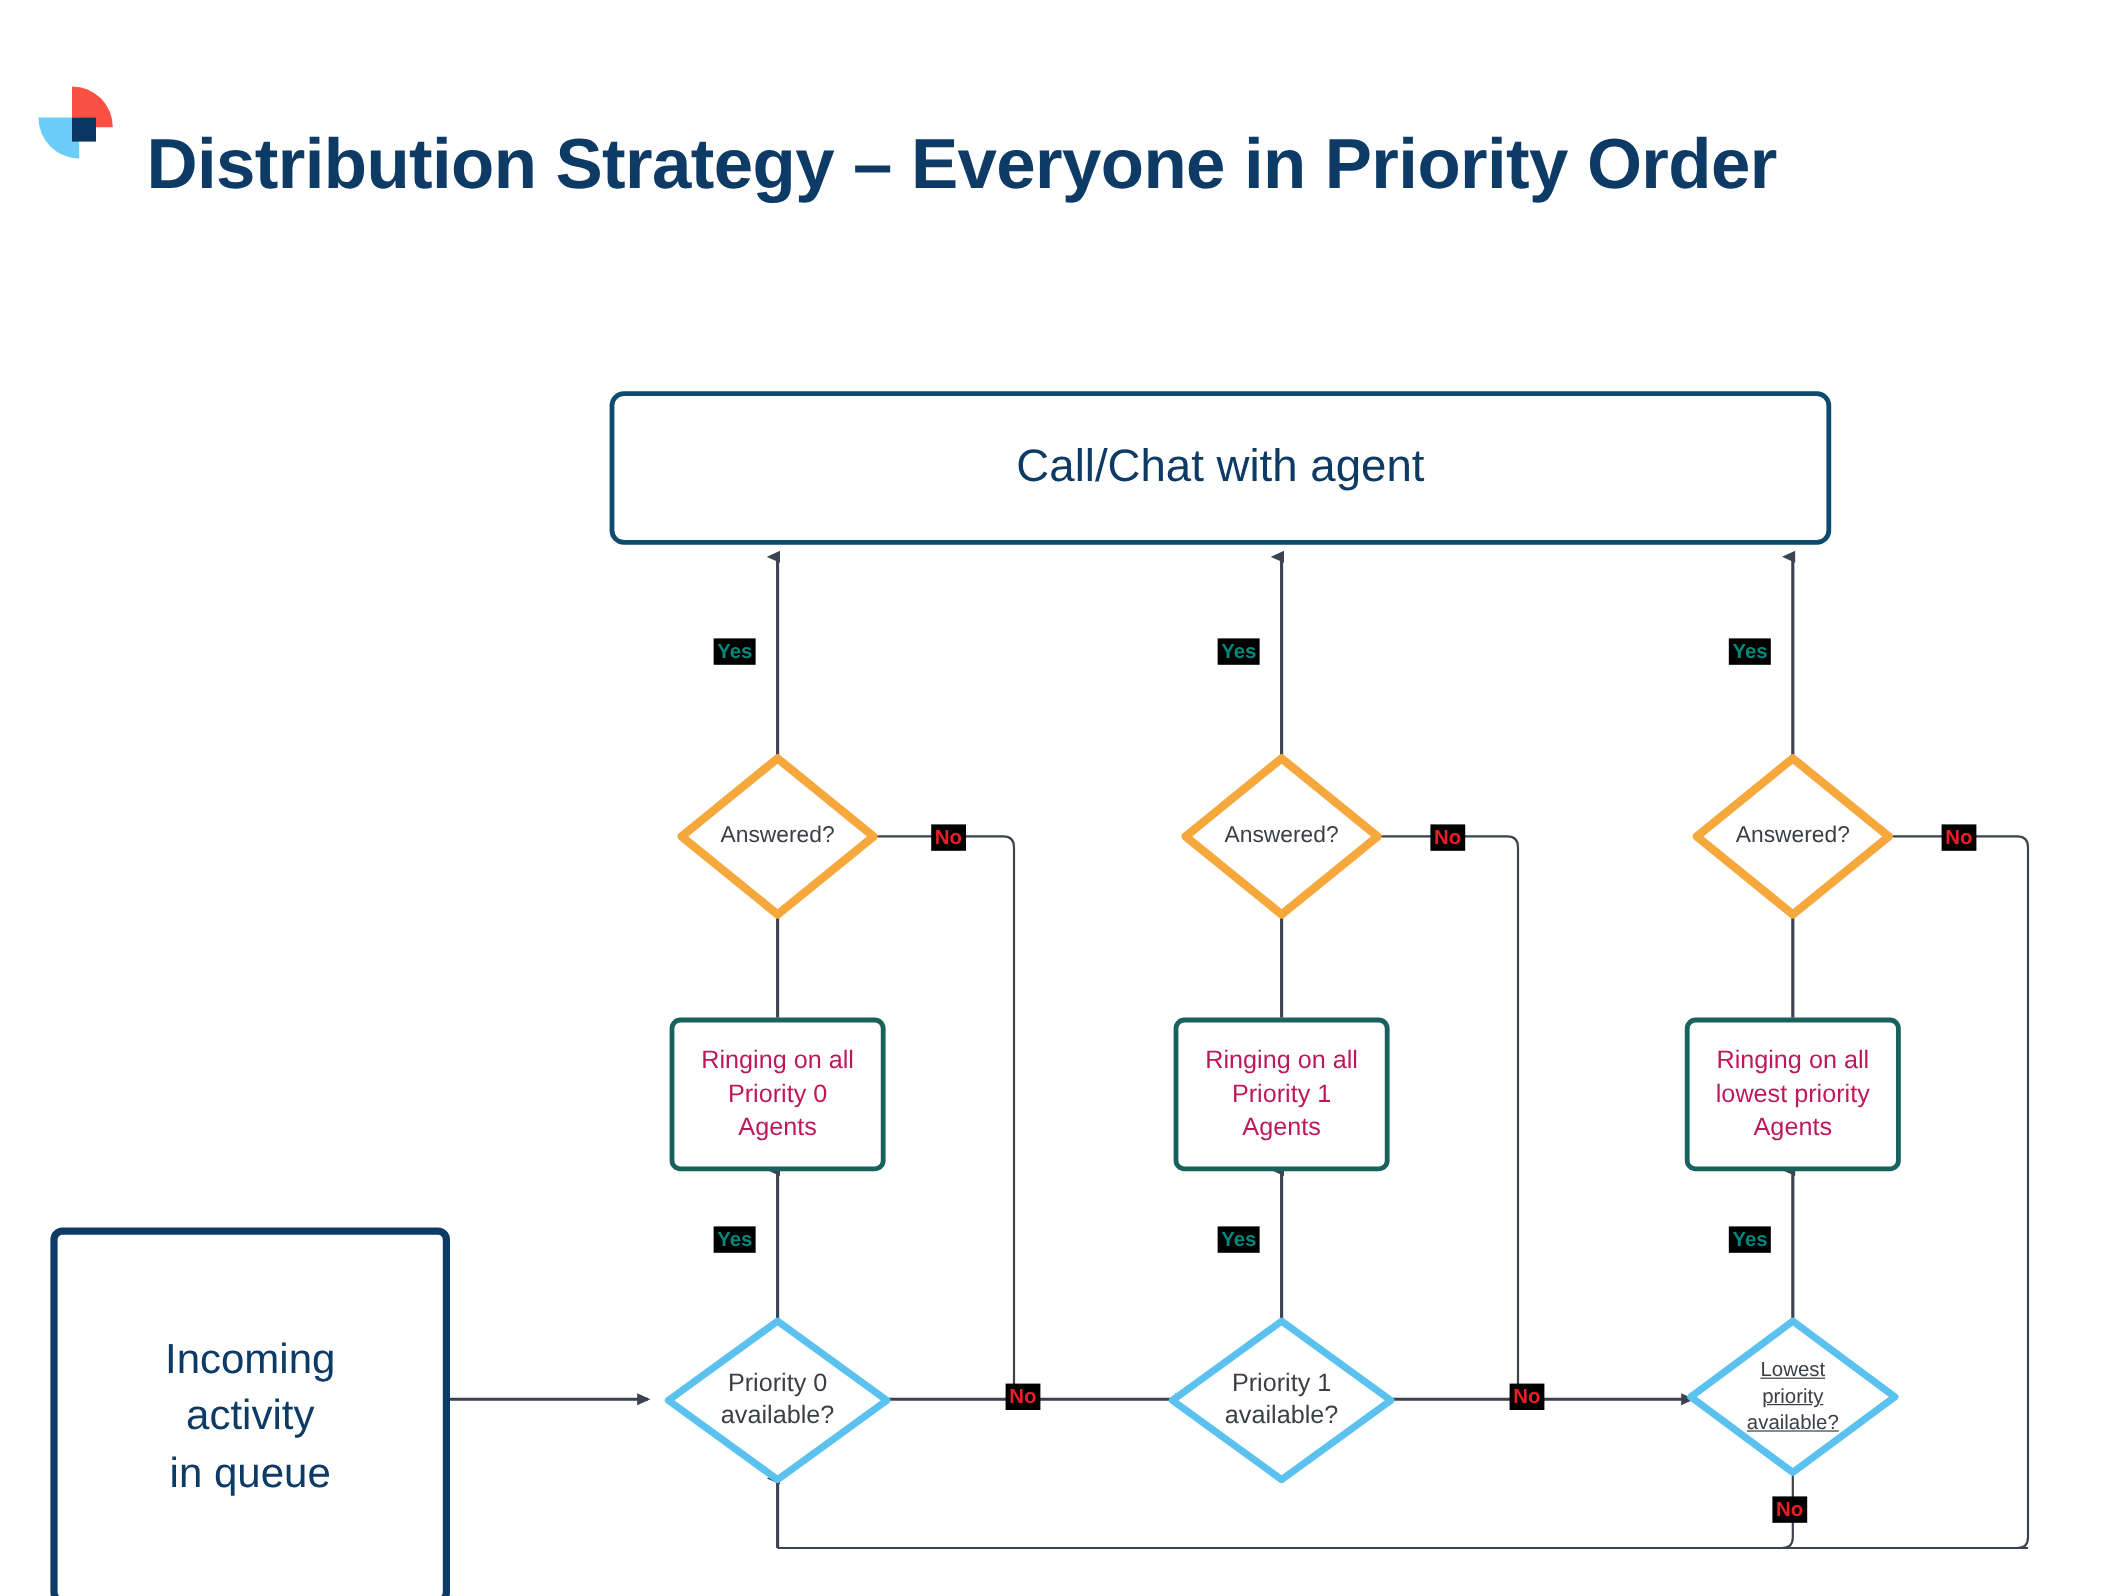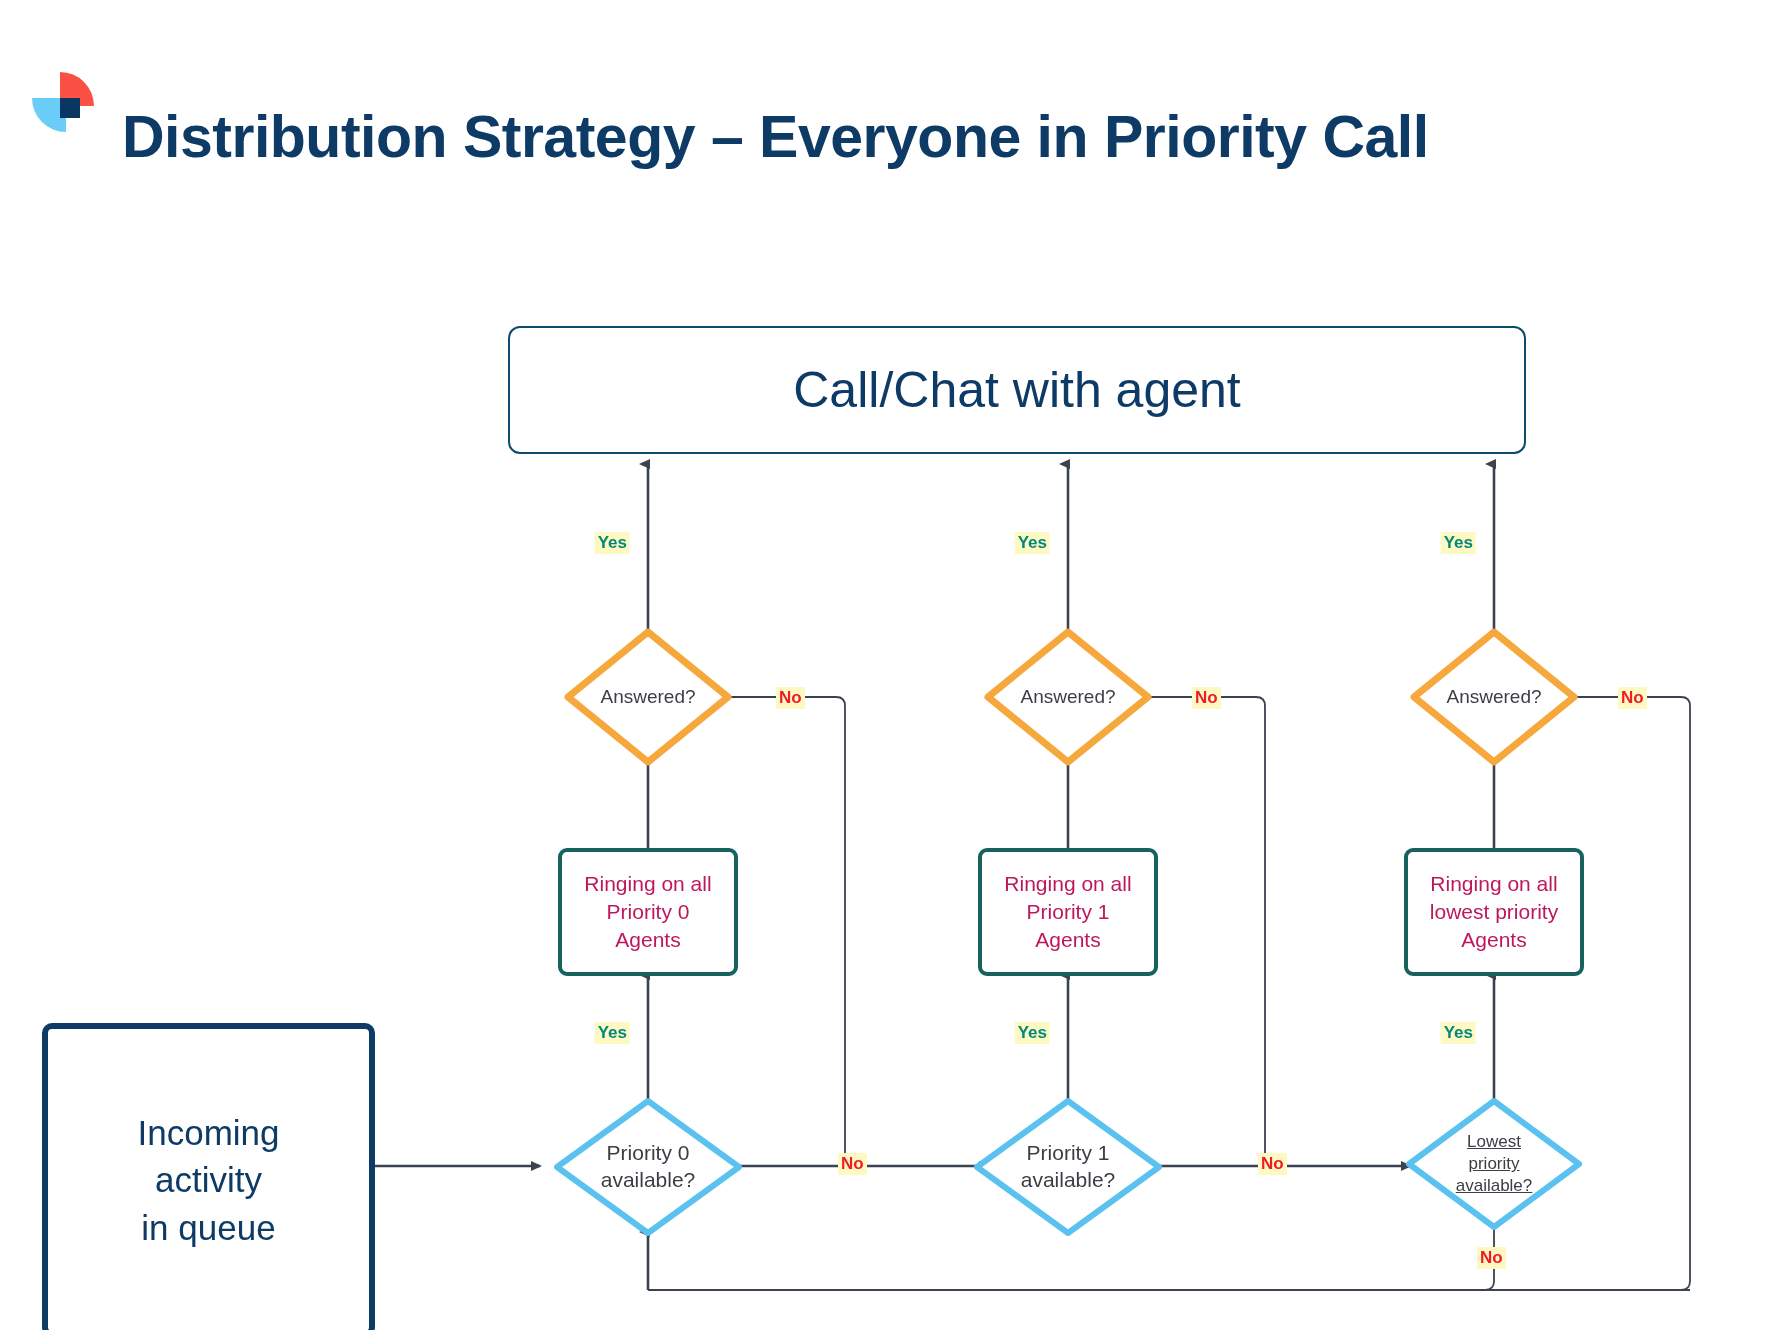--- a/index.html
+++ b/index.html
@@ -78,24 +78,24 @@
     position: absolute;
     box-sizing: border-box;
     display: flex;
     align-items: center;
     justify-content: center;
     text-align: center;
     background: #ffffff;
   }
 
   .box-callchat {
-    border: 2px solid #0c4a6e;
+    border: 4px solid #0c4a6e;
     border-radius: 12px;
     color: #0D3B66;
-    font-size: 50px;
+    font-size: 38px;
     line-height: 1.2;
   }
 
   .box-incoming {
     border: 6px solid #0D3B66;
     border-radius: 10px;
     color: #0D3B66;
     font-size: 35px;
     line-height: 1.35;
   }
@@ -133,39 +133,39 @@
   }
   .diamond-answered .diamond-label { font-size: 19px; }
   .diamond-avail .diamond-label { font-size: 21px; }
   .diamond-avail-small .diamond-label { font-size: 17px; text-decoration: underline; }
 
   
   .edge-label {
     position: absolute;
     font-size: 17px;
     font-weight: bold;
-    background: #fef9c3;
+    background: #000000;
     padding: 1px 3px;
     white-space: nowrap;
   }
   .lbl-yes { color: #00897B; }
   .lbl-no  { color: #EE1C25; }
 </style>
 </head>
 <body>
 
 <div id="page">
 
   <div id="logo">
     <div class="logo-red"></div>
     <div class="logo-blue"></div>
     <div class="logo-navy"></div>
   </div>
 
-  <div id="title">Distribution Strategy – Everyone in Priority Call</div>
+  <div id="title">Distribution Strategy – Everyone in Priority Order</div>
 
   <svg id="edges" viewBox="0 0 1771 1330">
     <defs>
       <marker id="arrowUp" markerWidth="12" markerHeight="12" refX="5" refY="9" orient="auto" markerUnits="userSpaceOnUse">
         <path d="M5,0 L10,11 L0,11 Z" fill="#3B4250"></path>
       </marker>
       <marker id="arrowRight" markerWidth="12" markerHeight="12" refX="9" refY="5" orient="auto" markerUnits="userSpaceOnUse">
         <path d="M0,0 L11,5 L0,10 Z" fill="#3B4250"></path>
       </marker>
     </defs>

